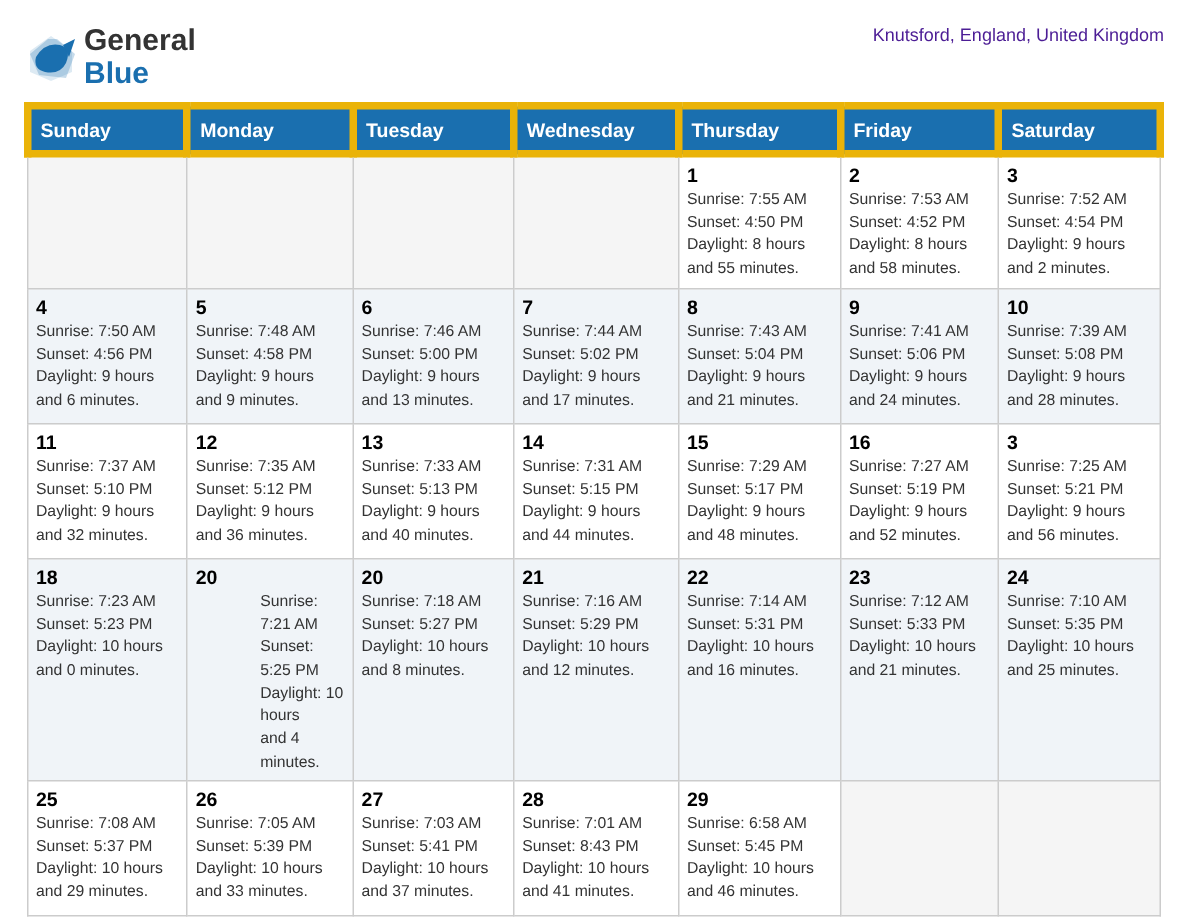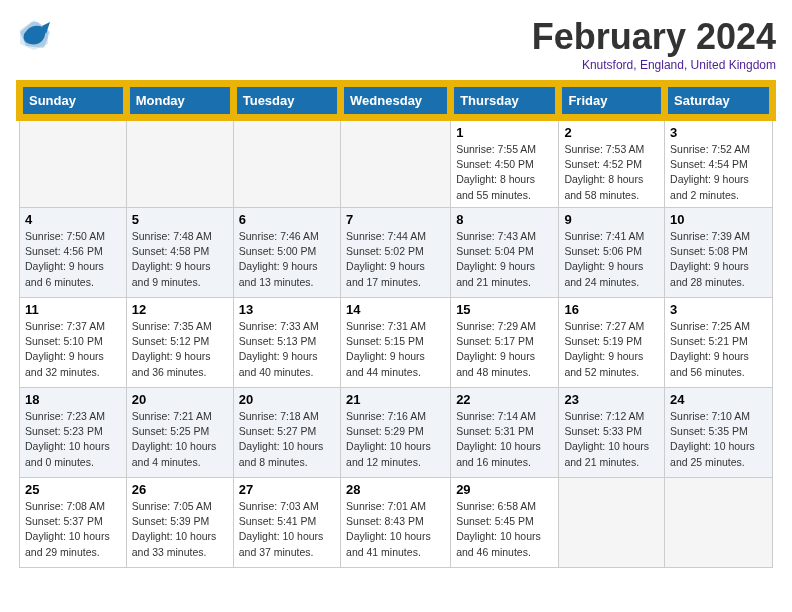--- a/index.html
+++ b/index.html
@@ -49,21 +49,21 @@
       border-collapse: collapse;
       font-size: 11px;
     }
     thead tr th {
       background-color: #1a6faf;
       color: #fff;
       text-align: left;
       padding: 6px 6px;
       font-size: 13px;
       font-weight: bold;
-      border: 7px solid #eab308;
+      border: 5px solid #eab308;
     }
     tbody tr td {
       border: 1px solid #ccc;
       vertical-align: top;
       padding: 4px 5px;
       width: 113px;
       height: 90px;
     }
     tbody tr:nth-child(even) td {
       background-color: #f0f4f8;
@@ -90,23 +90,26 @@
 <body>
 
 <div class="header-area">
   <div class="logo">
     <svg class="logo-icon" viewBox="0 0 36 36">
       <polygon points="18,4 32,14 32,28 18,34 4,28 4,14" fill="#1a6faf" opacity="0.15"></polygon>
       <polygon points="22,6 34,16 28,32 10,30 4,16 16,6" fill="#1a6faf" opacity="0.25"></polygon>
       <path d="M8 18 Q14 8 24 10 Q32 12 28 22 Q24 30 14 28 Q6 26 8 18Z" fill="#1a6faf"></path>
       <path d="M26 10 L34 6 L30 18Z" fill="#1a6faf"></path>
     </svg>
+    <div class="logo-text">
+      <span class="general">General</span><br>
+      <span class="blue">Blue</span>
+    </div>
   </div>
   <div class="title-area">
-    <div class="month-title">February 2024</div>
     <div class="location">Knutsford, England, United Kingdom</div>
   </div>
 </div>
 
 <table>
   <thead>
     <tr>
     <th>Sunday</th>
         <th>Monday</th>
         <th>Tuesday</th>
@@ -249,21 +252,21 @@
       <tr>
         <td>
           <span class="day-num">18</span>
           <div class="day-info" style="white-space: pre-line;">Sunrise: 7:23 AM
 Sunset: 5:23 PM
 Daylight: 10 hours
 and 0 minutes.</div>
         </td>
         <td>
           <span class="day-num">20</span>
-          <div class="day-info" style="white-space: pre-line;">Sunrise: 7:21 AM
+          <div class="day-info" style="white-space: pre-line; margin-left: 43px;">Sunrise: 7:21 AM
 Sunset: 5:25 PM
 Daylight: 10 hours
 and 4 minutes.</div>
         </td>
         <td>
           <span class="day-num">20</span>
           <div class="day-info" style="white-space: pre-line;">Sunrise: 7:18 AM
 Sunset: 5:27 PM
 Daylight: 10 hours
 and 8 minutes.</div>

